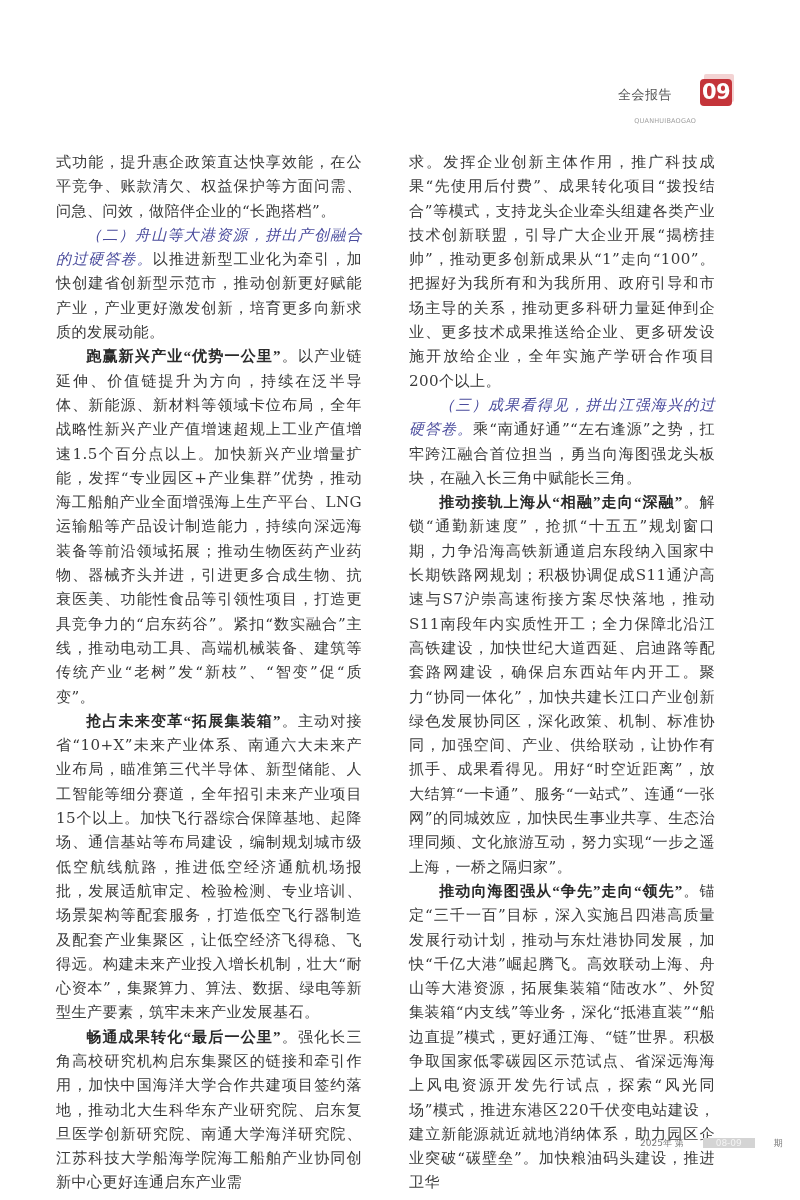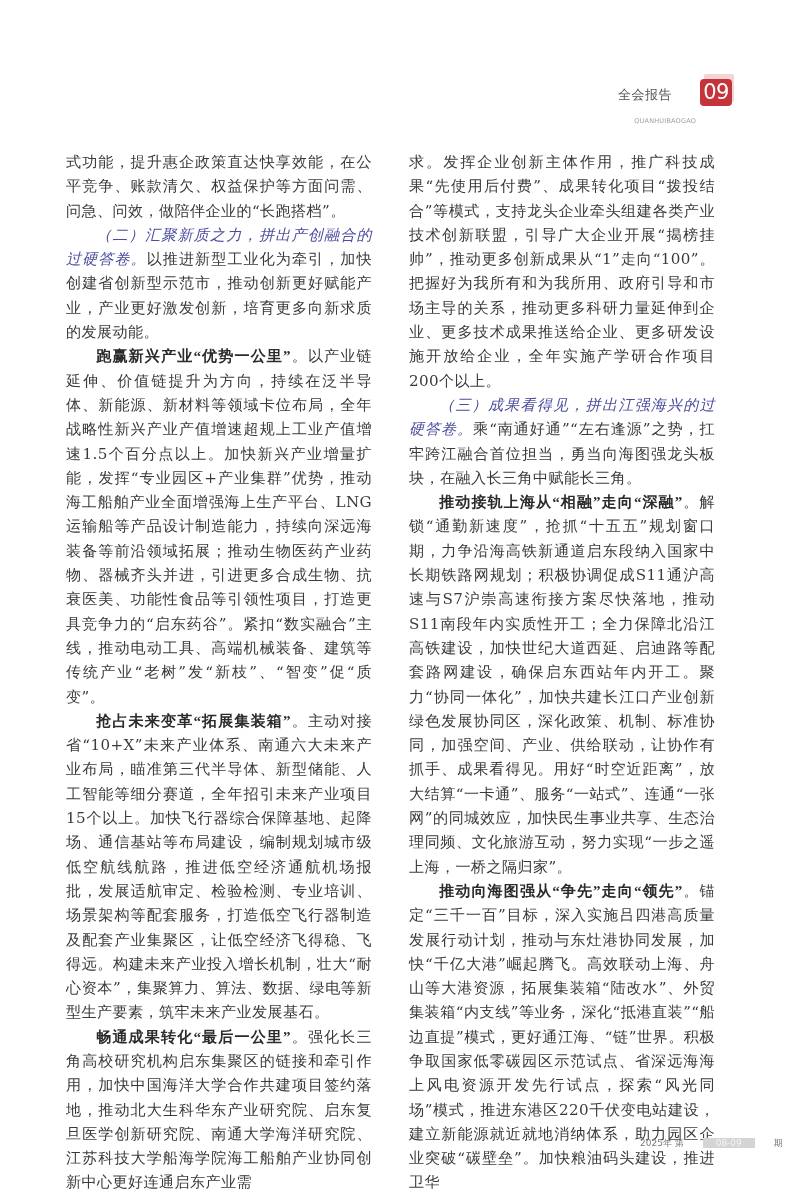--- a/index.html
+++ b/index.html
@@ -5,44 +5,44 @@
   html, body { margin:0; padding:0; }
   body { width:800px; height:1200px; background:#ffffff; position:relative; overflow:hidden;
          font-family:"DejaVu Serif","Liberation Serif",serif; color:#3a3a3a; }
   .header { position:absolute; left:600px; top:74px; width:160px; height:40px; }
   .header .pinyin { position:absolute; left:0; top:3px; width:96px; text-align:right;
                     font-family:"DejaVu Sans","Liberation Sans",sans-serif; font-size:6.5px; color:#a0a0a0; letter-spacing:0.2px;margin-top:40px; }
   .header .title { position:absolute; left:18px; top:12px; width:78px; text-align:left;
                    font-family:"DejaVu Sans","Liberation Sans",sans-serif; font-size:13px; color:#555; letter-spacing:0.5px; }
   .header .badge-shadow { position:absolute; left:104px; top:0px; width:30px; height:28px; background:#f3d3d3; border-radius:2px; }
   .header .badge { position:absolute; left:100px; top:5px; width:32px; height:27px; background:#c4343a; color:#fff;
-                   border-radius:4px; font-family:"DejaVu Sans","Liberation Sans",sans-serif; font-size:21px; line-height:27px; text-align:center; letter-spacing:-0.5px; }
+                   border-radius:4px; font-family:"DejaVu Sans","Liberation Sans",sans-serif; font-size:21px; line-height:27px; text-align:center; letter-spacing:-0.5px;font-weight:bold; }
   .col { position:absolute; top:150px; width:306px; font-size:15.1px; line-height:24.3px; text-align:justify; letter-spacing:0.4px; }
-  .col.left { left:66px; }
+  .col.left { left:56px; }
   .col.right { left:409px; }
   .col p { margin:0; text-indent:2em; }
   .col p.cont { text-indent:0; }
   .sub { color:#4a4c9c; font-family:"DejaVu Serif","Liberation Serif",serif; font-style:italic; }
   .lead { font-weight:bold; color:#2b2b2b;font-family:Liberation Serif, serif; }
   .footer { position:absolute; left:640px; top:1137px; font-family:"DejaVu Sans","Liberation Sans",sans-serif; font-size:9px; color:#7a7a7a; }
   .footer .issue { display:inline-block; background:#d4d4d4; color:#f4f4f4; padding:0 13px; margin:0 16px; }
 </style>
 </head>
 <body>
 
 <div class="header">
   <div class="pinyin">QUANHUIBAOGAO</div>
   <div class="title">全会报告</div>
   <div class="badge-shadow"></div>
   <div class="badge">09</div>
 </div>
 
 <div class="col left">
   <p class="cont">式功能，提升惠企政策直达快享效能，在公平竞争、账款清欠、权益保护等方面问需、问急、问效，做陪伴企业的“长跑搭档”。</p>
-  <p><span class="sub">（二）汇聚新质之力，拼出产创融合的过硬答卷。</span><span>以推进新型工业化为牵引，加快创建省创新型示范市，推动创新更好赋能产业，产业更好激发创新，培育更多向新求质的发展动能。</span></p>
+  <p><span class="sub">（二）舟山等大港资源，拼出产创融合的过硬答卷。</span><span>以推进新型工业化为牵引，加快创建省创新型示范市，推动创新更好赋能产业，产业更好激发创新，培育更多向新求质的发展动能。</span></p>
   <p><span class="lead">跑赢新兴产业“优势一公里”</span><span>。以产业链延伸、价值链提升为方向，持续在泛半导体、新能源、新材料等领域卡位布局，全年战略性新兴产业产值增速超规上工业产值增速1.5个百分点以上。加快新兴产业增量扩能，发挥“专业园区+产业集群”优势，推动海工船舶产业全面增强海上生产平台、LNG运输船等产品设计制造能力，持续向深远海装备等前沿领域拓展；推动生物医药产业药物、器械齐头并进，引进更多合成生物、抗衰医美、功能性食品等引领性项目，打造更具竞争力的“启东药谷”。紧扣“数实融合”主线，推动电动工具、高端机械装备、建筑等传统产业“老树”发“新枝”、“智变”促“质变”。</span></p>
   <p><span class="lead">抢占未来变革“拓展集装箱”</span><span>。主动对接省“10+X”未来产业体系、南通六大未来产业布局，瞄准第三代半导体、新型储能、人工智能等细分赛道，全年招引未来产业项目15个以上。加快飞行器综合保障基地、起降场、通信基站等布局建设，编制规划城市级低空航线航路，推进低空经济通航机场报批，发展适航审定、检验检测、专业培训、场景架构等配套服务，打造低空飞行器制造及配套产业集聚区，让低空经济飞得稳、飞得远。构建未来产业投入增长机制，壮大“耐心资本”，集聚算力、算法、数据、绿电等新型生产要素，筑牢未来产业发展基石。</span></p>
   <p><span class="lead">畅通成果转化“最后一公里”</span><span>。强化长三角高校研究机构启东集聚区的链接和牵引作用，加快中国海洋大学合作共建项目签约落地，推动北大生科华东产业研究院、启东复旦医学创新研究院、南通大学海洋研究院、江苏科技大学船海学院海工船舶产业协同创新中心更好连通启东产业需</span></p>
 </div>
 
 <div class="col right">
   <p class="cont">求。发挥企业创新主体作用，推广科技成果“先使用后付费”、成果转化项目“拨投结合”等模式，支持龙头企业牵头组建各类产业技术创新联盟，引导广大企业开展“揭榜挂帅”，推动更多创新成果从“1”走向“100”。把握好为我所有和为我所用、政府引导和市场主导的关系，推动更多科研力量延伸到企业、更多技术成果推送给企业、更多研发设施开放给企业，全年实施产学研合作项目200个以上。</p>
   <p><span class="sub">（三）成果看得见，拼出江强海兴的过硬答卷。</span><span>乘“南通好通”“左右逢源”之势，扛牢跨江融合首位担当，勇当向海图强龙头板块，在融入长三角中赋能长三角。</span></p>
   <p><span class="lead">推动接轨上海从“相融”走向“深融”</span><span>。解锁“通勤新速度”，抢抓“十五五”规划窗口期，力争沿海高铁新通道启东段纳入国家中长期铁路网规划；积极协调促成S11通沪高速与S7沪崇高速衔接方案尽快落地，推动S11南段年内实质性开工；全力保障北沿江高铁建设，加快世纪大道西延、启迪路等配套路网建设，确保启东西站年内开工。聚力“协同一体化”，加快共建长江口产业创新绿色发展协同区，深化政策、机制、标准协同，加强空间、产业、供给联动，让协作有抓手、成果看得见。用好“时空近距离”，放大结算“一卡通”、服务“一站式”、连通“一张网”的同城效应，加快民生事业共享、生态治理同频、文化旅游互动，努力实现“一步之遥上海，一桥之隔归家”。</span></p>
   <p><span class="lead">推动向海图强从“争先”走向“领先”</span><span>。锚定“三千一百”目标，深入实施吕四港高质量发展行动计划，推动与东灶港协同发展，加快“千亿大港”崛起腾飞。高效联动上海、舟山等大港资源，拓展集装箱“陆改水”、外贸集装箱“内支线”等业务，深化“抵港直装”“船边直提”模式，更好通江海、“链”世界。积极争取国家低零碳园区示范试点、省深远海海上风电资源开发先行试点，探索“风光同场”模式，推进东港区220千伏变电站建设，建立新能源就近就地消纳体系，助力园区企业突破“碳壁垒”。加快粮油码头建设，推进卫华</span></p>

